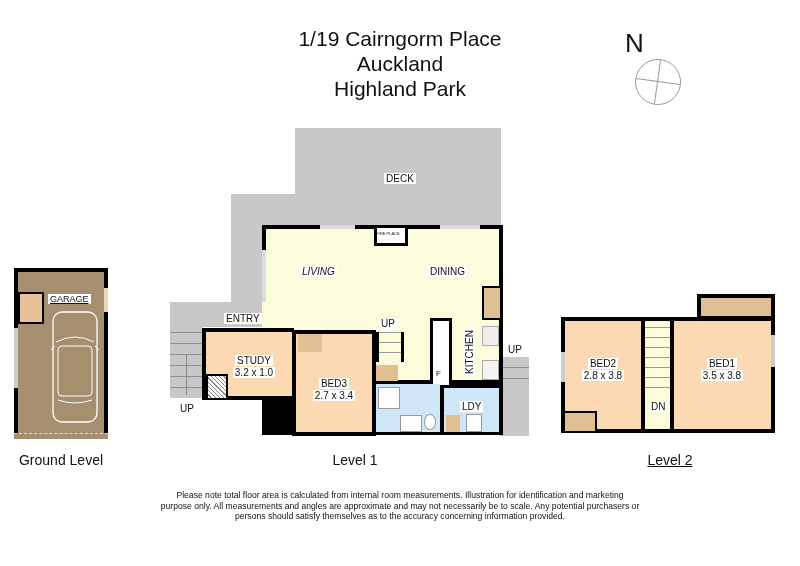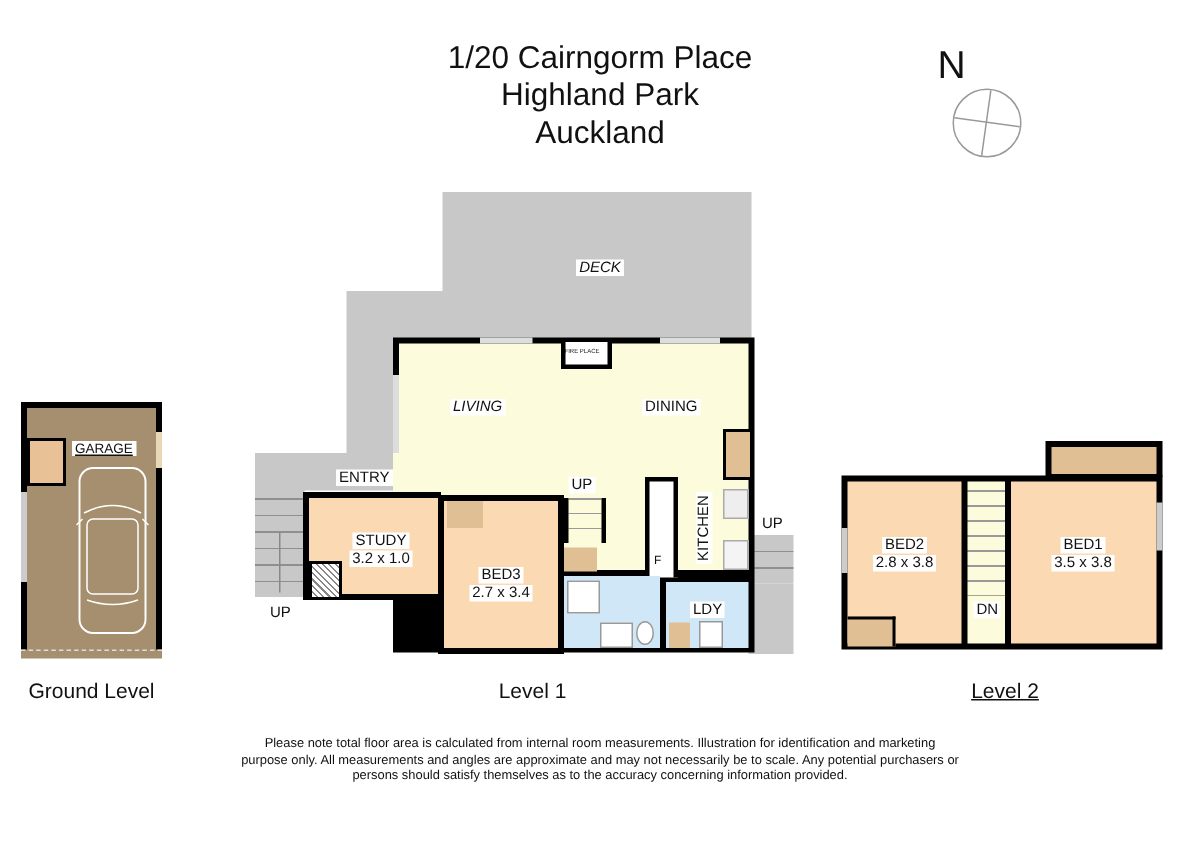--- a/index.html
+++ b/index.html
@@ -24,23 +24,23 @@
   .stairs{background:repeating-linear-gradient(0deg,#c8c8c8 0,#c8c8c8 10px,#8f8f8f 10px,#8f8f8f 11px);}
   .stairs-y{background:repeating-linear-gradient(0deg,#fcfbdc 0,#fcfbdc 9px,#999 9px,#999 10px);}
   .levellbl{position:absolute;font-size:14px;text-align:center;}
   .disclaimer{left:160px;width:480px;top:490px;font-size:8.6px;line-height:10.5px;text-align:center;}
   .hatch{background:repeating-linear-gradient(45deg,#fff 0,#fff 2px,#888 2px,#888 3px);}
 </style>
 </head>
 <body>
 
 <div class="abs title">
-  <div>1/20 Cairngorm Place</div>
+  <div>1/19 Cairngorm Place</div>
+  <div>Auckland</div>
   <div>Highland Park</div>
-  <div>Auckland</div>
 </div>
 
 <div class="abs compass">
   <div class="compass-n">N</div>
   <div class="compass-c"></div>
 </div>
 
 <div class="abs" style="left:14px;top:268px;width:94px;height:170px;">
   <div class="abs wall" style="left:0;top:0;width:94px;height:170px;"></div>
   <div class="abs garage" style="left:4px;top:4px;width:86px;height:162px;"></div>
@@ -59,21 +59,21 @@
     <line x1="49" y1="40" x2="45" y2="36" stroke="#fff"></line>
   </svg>
 </div>
 <div class="levellbl" style="left:0;width:122px;top:452px;">Ground Level</div>
 
 <div class="abs" style="left:0;top:0;width:800px;height:566px;">
 
   <div class="abs deck" style="left:295px;top:128px;width:206px;height:100px;"></div>
   <div class="abs deck" style="left:231px;top:194px;width:70px;height:120px;"></div>
   <div class="abs deck" style="left:170px;top:302px;width:95px;height:25px;"></div>
-  <div class="lbl" style="left:370px;top:173px;width:60px;font-style:italic;"><span>DECK</span></div>
+  <div class="lbl" style="left:370px;top:173px;width:60px;"><span>DECK</span></div>
 
   <div class="abs stairs" style="left:170px;top:326px;width:33px;height:72px;"></div>
   <div class="abs" style="left:186px;top:355px;width:1px;height:40px;background:#888;"></div>
   <div class="lbl" style="left:178px;top:403px;"><span>UP</span></div>
 
   <div class="abs stairs" style="left:499px;top:357px;width:30px;height:32px;"></div>
   <div class="abs deck" style="left:499px;top:389px;width:30px;height:47px;"></div>
   <div class="lbl" style="left:506px;top:344px;"><span>UP</span></div>
 
   <div class="abs wall" style="left:262px;top:225px;width:241px;height:210px;"></div>

